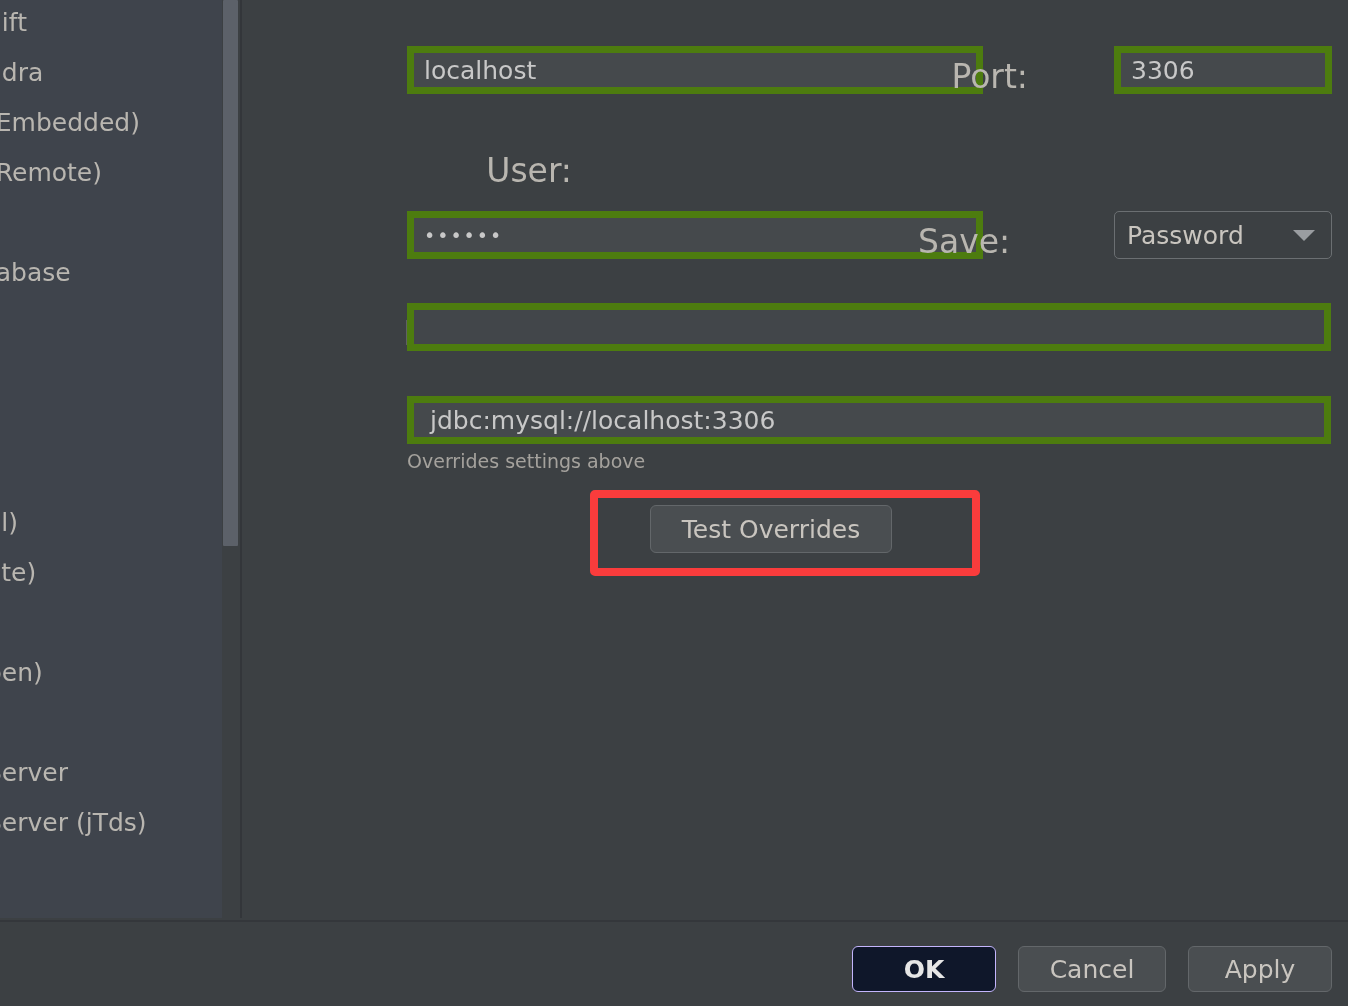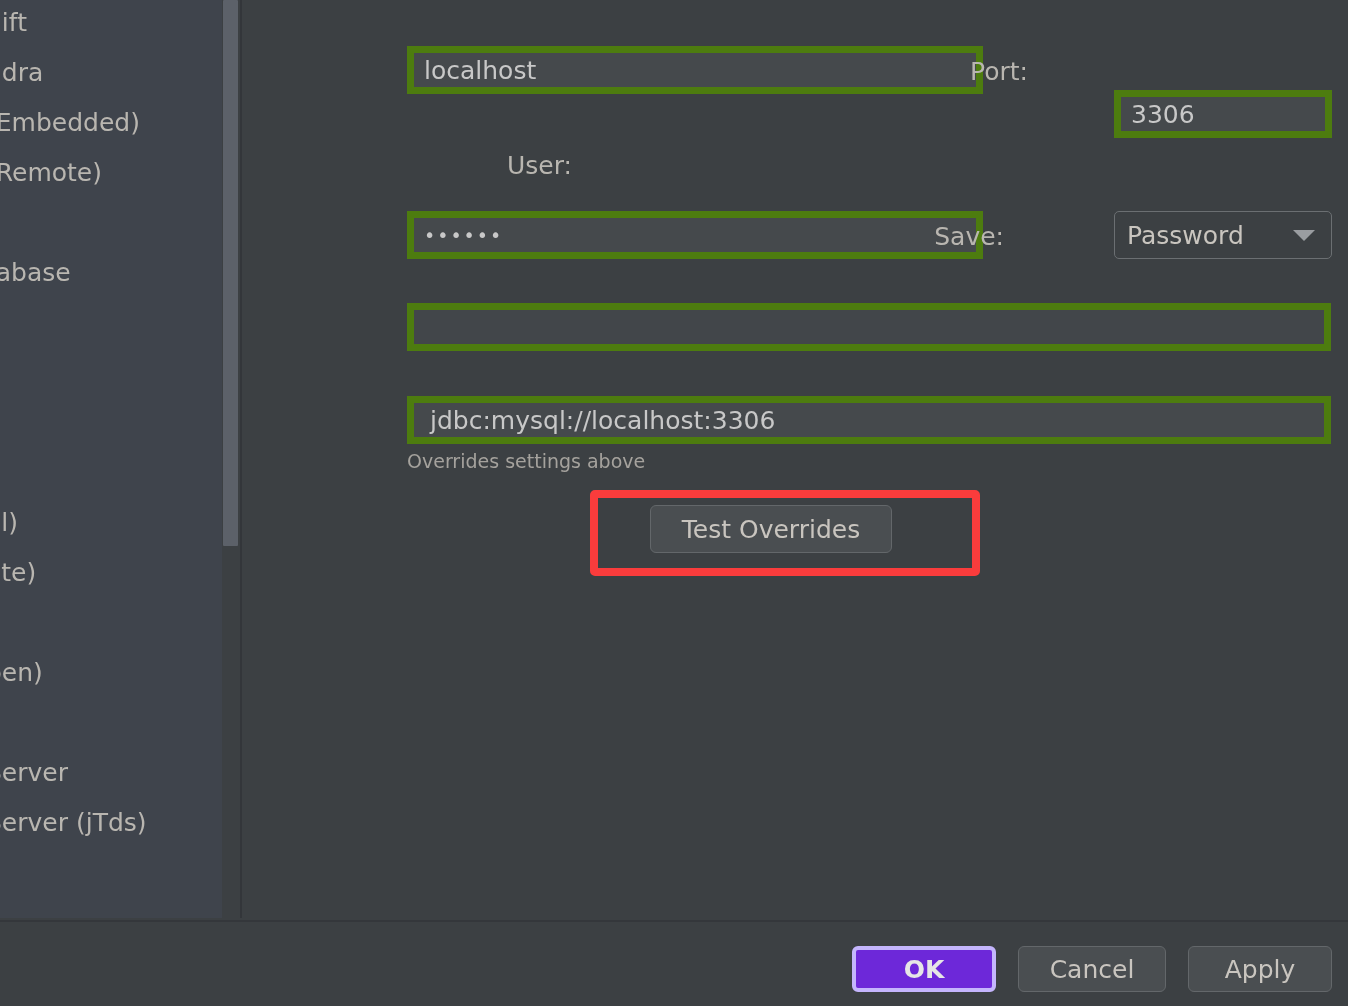--- a/index.html
+++ b/index.html
@@ -79,21 +79,21 @@
     left: 242px; top: 0;
     width: 1106px;
     height: 918px;
     background: #3c4043;
     overflow: hidden;
   }
 
   .lbl {
     position: absolute;
     text-align: right;
-    font-size: 25px;
+    font-size: 33px;
     color: #b9b6b0;
     white-space: nowrap;
   }
 
   .field {
     position: absolute;
     box-sizing: border-box;
     background: #45494c;
     border: 7px solid #4d7c0f;
     color: #c8c8c8;
@@ -179,22 +179,22 @@
     height: 46px;
     box-sizing: border-box;
     border-radius: 6px;
     font-size: 25px;
     display: flex;
     align-items: center;
     justify-content: center;
     white-space: nowrap;
   }
   .btn.default {
-    background: #6d28d9;
-    border: 4px solid #c4b5fd;
+    background: #0f172a;
+    border: 1px solid #c4b5fd;
     color: #e6e6e6;
     font-weight: bold;
   }
   .btn.normal {
     background: #4a4e51;
     border: 1px solid #63676a;
     color: #c9c5bf;
   }
   #btn-ok     { left: 852px; width: 144px; }
   #btn-cancel { left: 1018px; width: 148px; }
@@ -241,21 +241,21 @@
   <div id="side-scroll-track"></div>
   <div id="side-scroll-thumb"></div>
   <div id="side-divider"></div>
 
   <div id="main">
 
     <div class="lbl" style="left:0px; top:57px; width:330px;">Host:</div>
     <div class="field" style="left:165px; top:46px; width:576px; height:48px;">localhost</div>
 
     <div class="lbl" style="left:700px; top:57px; width:86px;">Port:</div>
-    <div class="field" style="left:872px; top:46px; width:218px; height:48px;margin-top:44px;">3306</div>
+    <div class="field" style="left:872px; top:46px; width:218px; height:48px;">3306</div>
 
     <div class="lbl" style="left:0px; top:151px; width:330px;">User:</div>
 
     <div class="lbl" style="left:0px; top:222px; width:330px;">Password:</div>
     <div class="field" style="left:165px; top:211px; width:576px; height:48px; font-size:19px; letter-spacing:2px;">••••••</div>
 
     <div class="lbl" style="left:676px; top:222px; width:86px;">Save:</div>
     <div class="combo" style="left:872px; top:211px; width:218px; height:48px;">
       <span>Password</span>
       <span class="arrow"></span>

